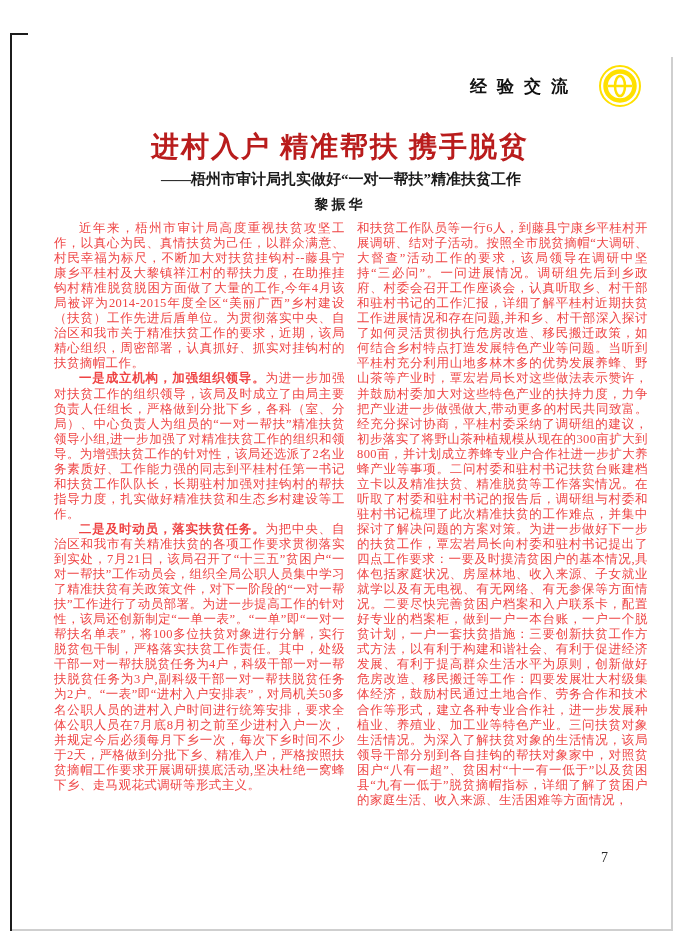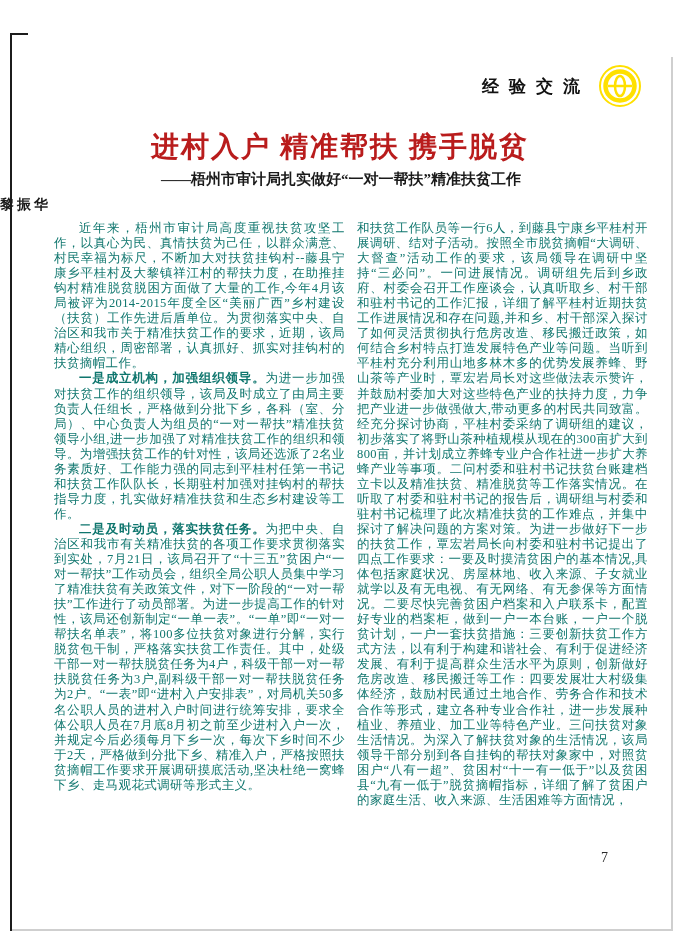--- a/index.html
+++ b/index.html
@@ -6,44 +6,44 @@
   .page{
     position:relative;width:680px;height:939px;background:#ffffff;overflow:hidden;
     font-family:"Liberation Serif","DejaVu Serif",serif;color:#161616;
   }
   
   .frame-left{position:absolute;left:10px;top:33px;width:2px;height:898px;background:#1c1c1c;}
   .frame-top-tick{position:absolute;left:10px;top:33px;width:18px;height:2px;background:#1c1c1c;}
   .edge-right{position:absolute;left:671px;top:57px;width:2px;height:874px;background:#cfcfcf;}
   .edge-bottom{position:absolute;left:12px;top:929px;width:661px;height:2px;background:#cfcfcf;}
 
-  .header{position:absolute;top:64px;right:38px;display:flex;align-items:center;gap:8px;height:44px;}
+  .header{position:absolute;top:64px;right:38px;display:flex;align-items:center;gap:20px;height:44px;}
   .section-label{
     font-weight:bold;font-size:17px;letter-spacing:10px;white-space:nowrap;
     font-family:"Liberation Serif","DejaVu Serif",serif;color:#111;
   }
   .logo{width:44px;height:44px;flex:0 0 auto;}
 
   .title{
     position:absolute;top:128px;left:0;width:100%;text-align:center;
     font-size:28px;font-weight:bold;letter-spacing:2px;color:#b91c1c;
   }
   .subtitle{
     position:absolute;top:170px;left:1px;width:100%;text-align:center;
     font-size:15px;font-weight:bold;color:#1a1a1a;
   }
   .author{
-    position:absolute;top:196px;left:0;width:100%;
+    position:absolute;top:196px;left:0;width:100%;text-align:center;
     font-size:14px;font-weight:bold;letter-spacing:3px;color:#1a1a1a;
   }
 
   .columns{position:absolute;top:221px;left:54px;width:594px;display:flex;gap:12px;}
   .col{
     width:291px;font-size:12.5px;line-height:15.05px;text-align:justify;
-    letter-spacing:0.4px;color:#0f766e;
+    letter-spacing:0.4px;color:#ef4444;
   }
   .col p{margin:0;text-indent:2em;}
   .col p.cont{text-indent:0;}
   .lead{font-weight:bold;font-family:"Liberation Sans","DejaVu Sans",sans-serif;}
 
   .page-number{position:absolute;top:850px;left:601px;font-size:14px;color:#2a2a2a;}
 </style>
 </head>
 <body>
 

